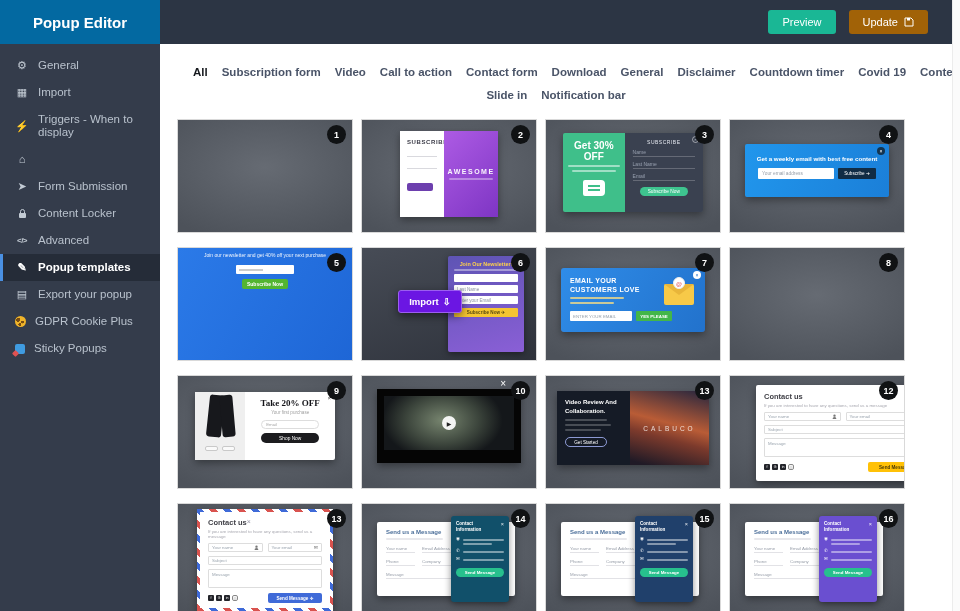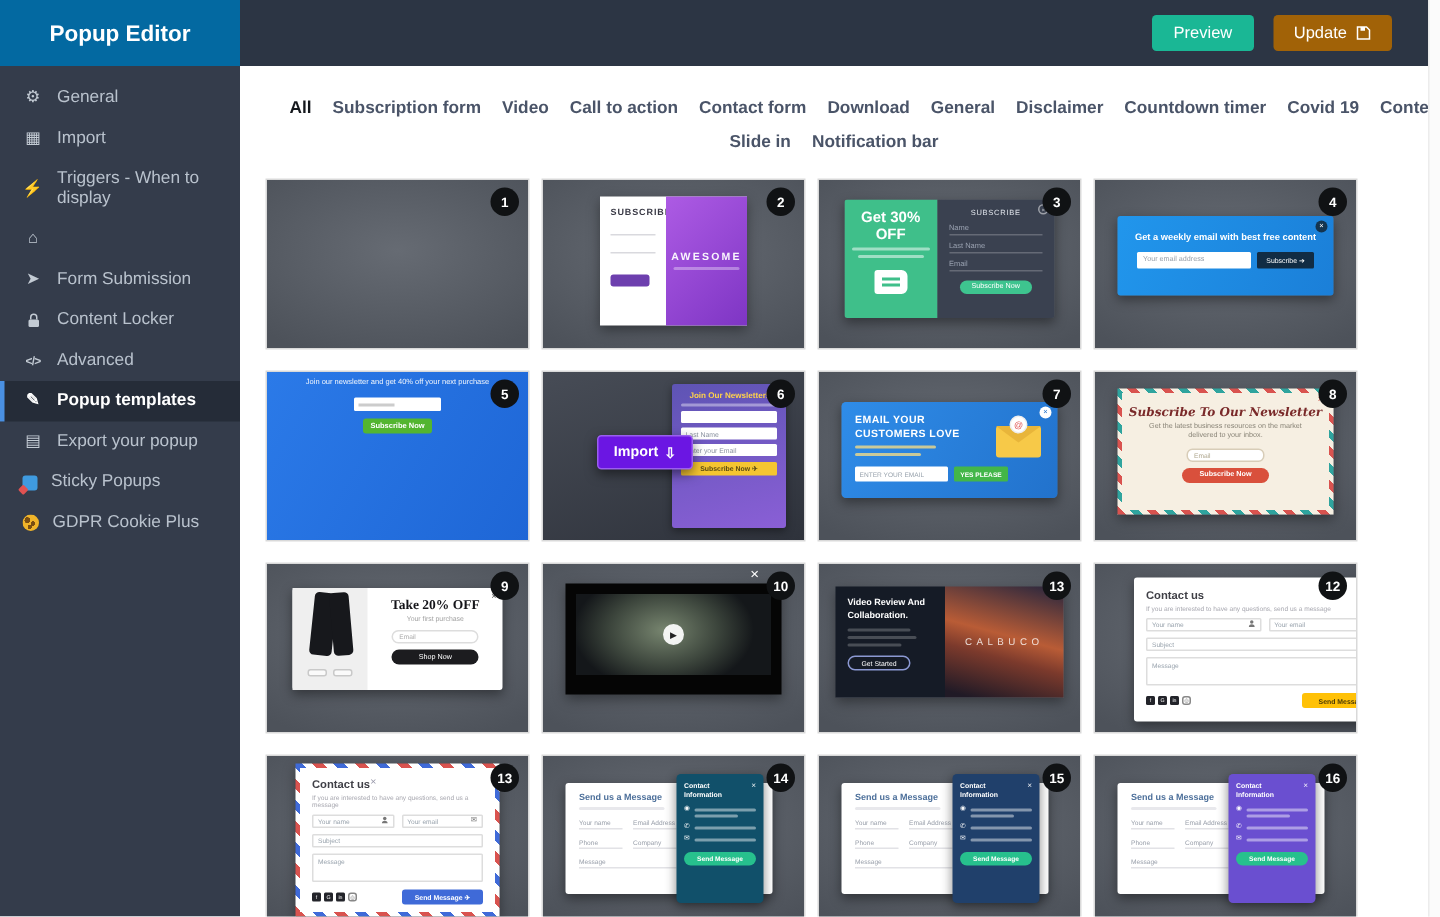--- a/index.html
+++ b/index.html
@@ -232,26 +232,26 @@
         </div>
       <div class="sb-item active">
           <span class="ic">✎</span>
           <span>Popup templates</span>
         </div>
       <div class="sb-item">
           <span class="ic">▤</span>
           <span>Export your popup</span>
         </div>
       <div class="sb-item">
+          <span class="ic cookie"></span>
+          <span>GDPR Cookie Plus</span>
+        </div>
+      <div class="sb-item">
           <span class="ic sticky"></span>
           <span>Sticky Popups</span>
-        </div>
-      <div class="sb-item">
-          <span class="ic cookie"></span>
-          <span>GDPR Cookie Plus</span>
         </div>
     </div>
   </div>
 
   <div class="main">
     <div class="topbar">
       <button class="tbtn btn-preview">Preview</button>
       <button class="tbtn btn-update">
           <span>Update</span>
           <svg width="10" height="10" viewBox="0 0 10 10">
@@ -361,29 +361,20 @@
             <div class="bt">YES PLEASE</div>
           </div>
           <div class="env">
               <span class="at">@</span>
             </div>
         </div>
       </div>
 
       <div class="card">
         <span class="badge">8</span>
-        <div class="pp t8">
-          <div class="in">
-            <span class="x">×</span>
-            <div class="ti">Subscribe To Our Newsletter</div>
-            <div class="tx">Get the latest business resources on the market delivered to your inbox.</div>
-            <div class="inp">Email</div>
-            <div class="bt">Subscribe Now</div>
-          </div>
-        </div>
       </div>
 
       <div class="card">
         <span class="badge">9</span>
         <div class="pp t9">
           <div class="ph">
             <div class="leg"></div>
             <div class="leg leg2"></div>
             <div class="sh"></div>
             <div class="sh sh2"></div>

